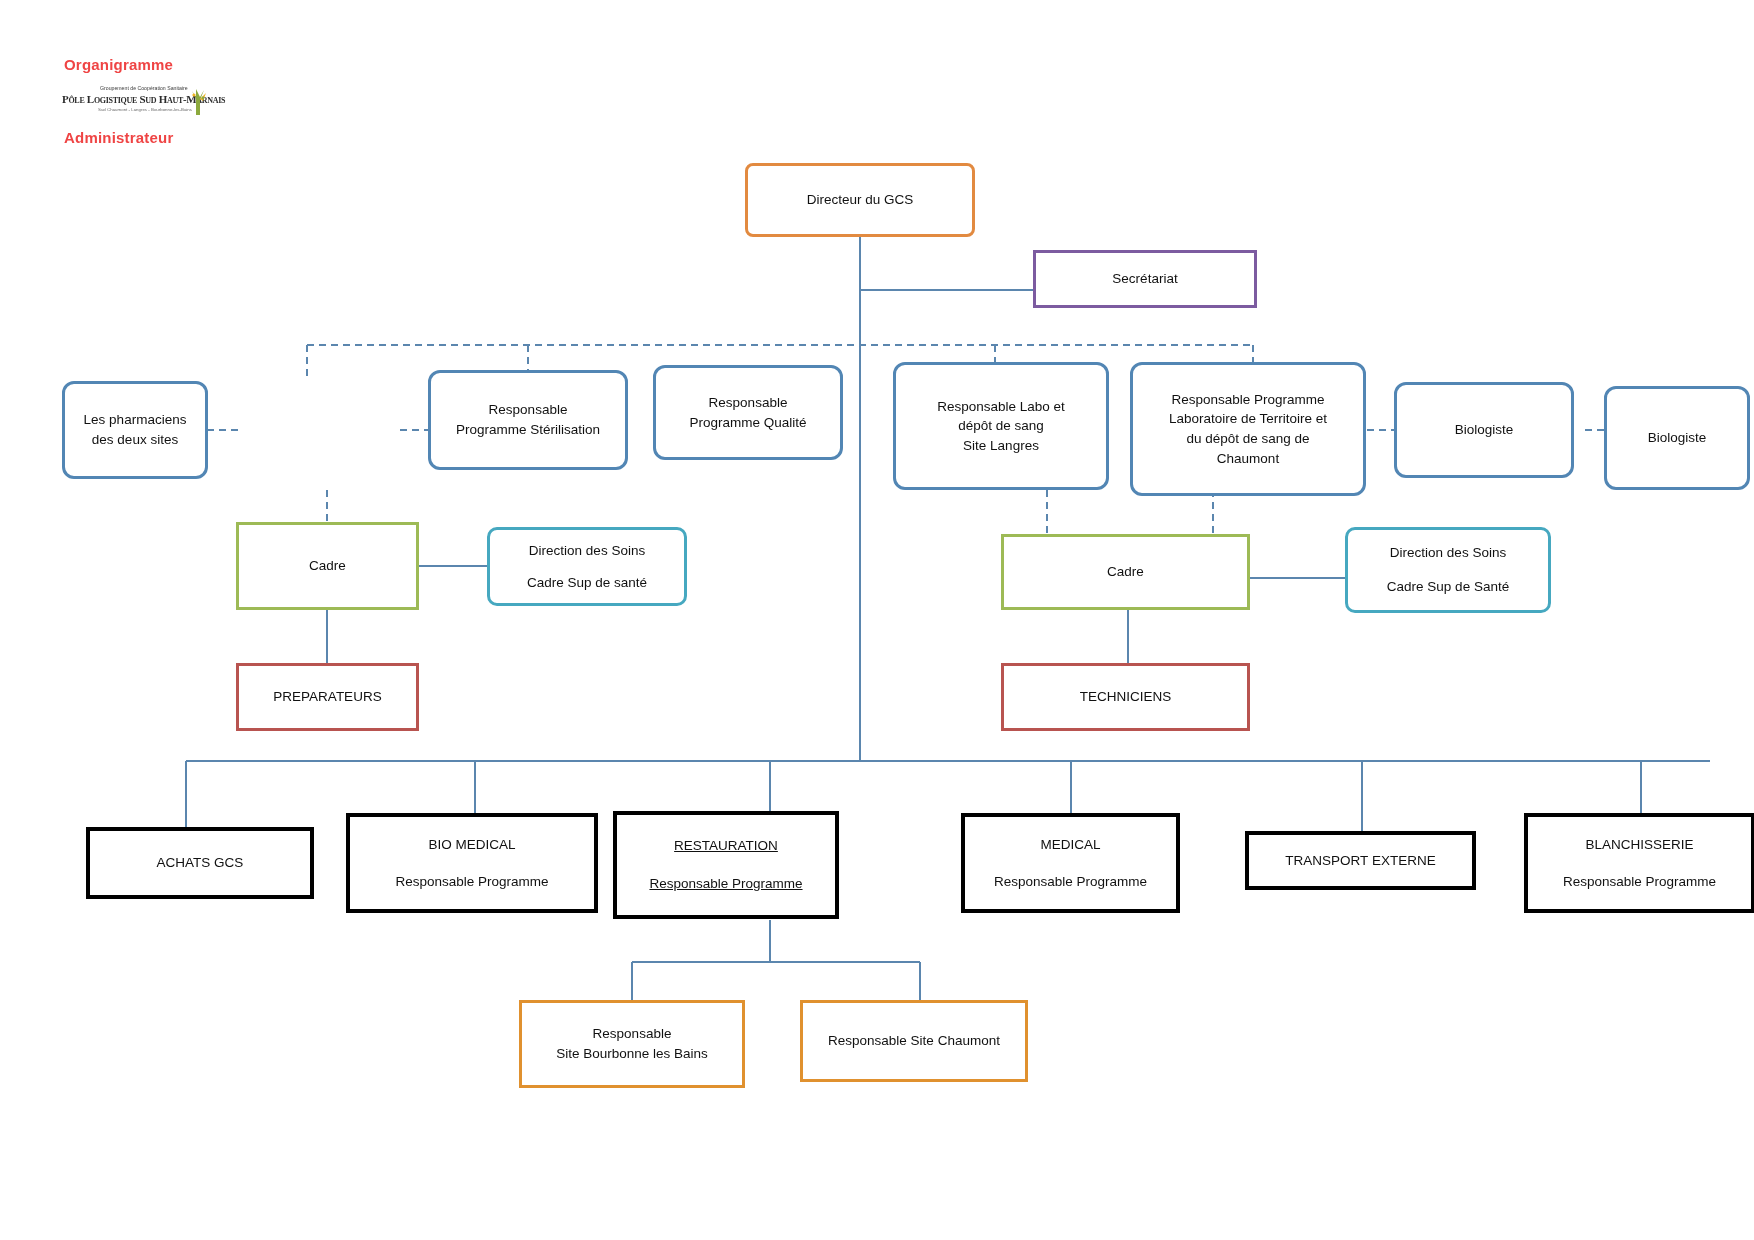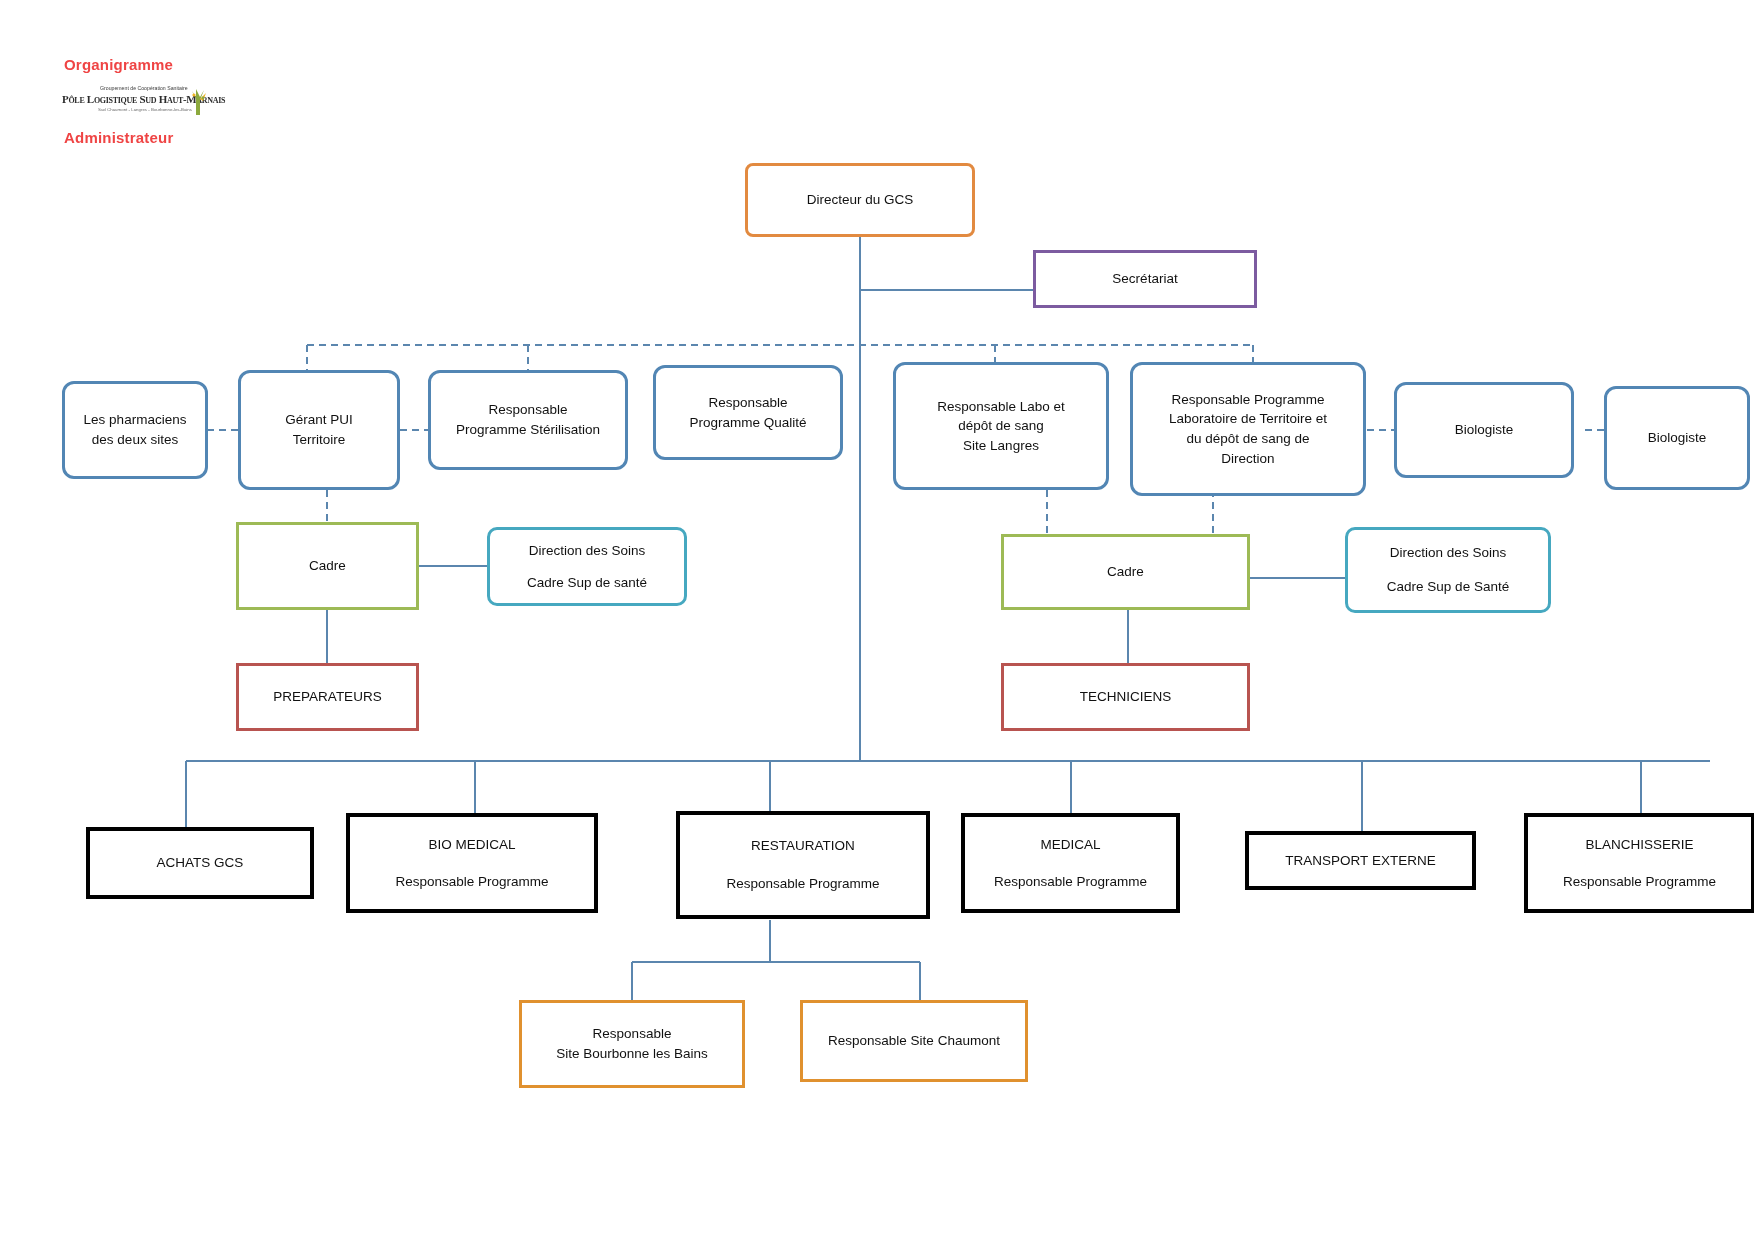--- a/index.html
+++ b/index.html
@@ -204,24 +204,20 @@
 
   <div class="node b-purple" style="left:1033px; top:250px; width:224px; height:58px;">
     <span class="ln">Secrétariat</span>
   </div>
 
   <div class="node b-blue" style="left:62px; top:381px; width:146px; height:98px;align-items:center;">
     <span class="ln">Les pharmaciens</span>
     <span class="ln">des deux sites</span>
   </div>
 
-  <div class="node b-blue" style="left:238px; top:370px; width:162px; height:120px;">
-    <span class="ln">Gérant PUI</span>
-    <span class="ln">Territoire</span>
-  </div>
 
   <div class="node b-blue" style="left:428px; top:370px; width:200px; height:100px;">
     <span class="ln">Responsable</span>
     <span class="ln">Programme Stérilisation</span>
   </div>
 
   <div class="node b-blue" style="left:653px; top:365px; width:190px; height:95px;">
     <span class="ln">Responsable</span>
     <span class="ln">Programme Qualité</span>
   </div>
@@ -229,21 +225,21 @@
   <div class="node b-blue" style="left:893px; top:362px; width:216px; height:128px;">
     <span class="ln">Responsable Labo et</span>
     <span class="ln">dépôt de sang</span>
     <span class="ln">Site Langres</span>
   </div>
 
   <div class="node b-blue" style="left:1130px; top:362px; width:236px; height:134px;">
     <span class="ln">Responsable Programme</span>
     <span class="ln">Laboratoire de Territoire et</span>
     <span class="ln">du dépôt de sang de</span>
-    <span class="ln">Direction</span>
+    <span class="ln">Chaumont</span>
   </div>
 
   <div class="node b-blue" style="left:1394px; top:382px; width:180px; height:96px;">
     <span class="ln">Biologiste</span>
   </div>
 
   <div class="node b-blue" style="left:1604px; top:386px; width:146px; height:104px;">
     <span class="ln">Biologiste</span>
   </div>
 
@@ -275,21 +271,21 @@
 
   <div class="node b-black" style="left:86px; top:827px; width:228px; height:72px;">
     <span class="ln">ACHATS GCS</span>
   </div>
 
   <div class="node b-black" style="left:346px; top:813px; width:252px; height:100px;">
     <span class="ln" style="margin-bottom:17px;">BIO MEDICAL</span>
     <span class="ln">Responsable Programme</span>
   </div>
 
-  <div class="node b-black" style="left:676px; top:811px; width:254px; height:108px;">
+  <div class="node b-black" style="left:613px; top:811px; width:226px; height:108px;text-decoration:underline;">
     <span class="ln" style="margin-bottom:18px;">RESTAURATION</span>
     <span class="ln">Responsable Programme</span>
   </div>
 
   <div class="node b-black" style="left:961px; top:813px; width:219px; height:100px;">
     <span class="ln" style="margin-bottom:17px;">MEDICAL</span>
     <span class="ln">Responsable Programme</span>
   </div>
 
   <div class="node b-black" style="left:1245px; top:831px; width:231px; height:59px;">

